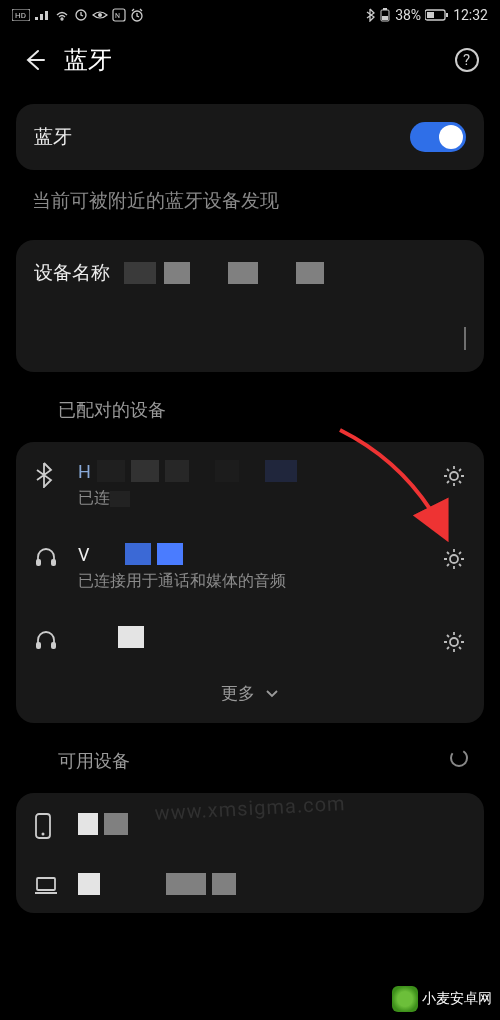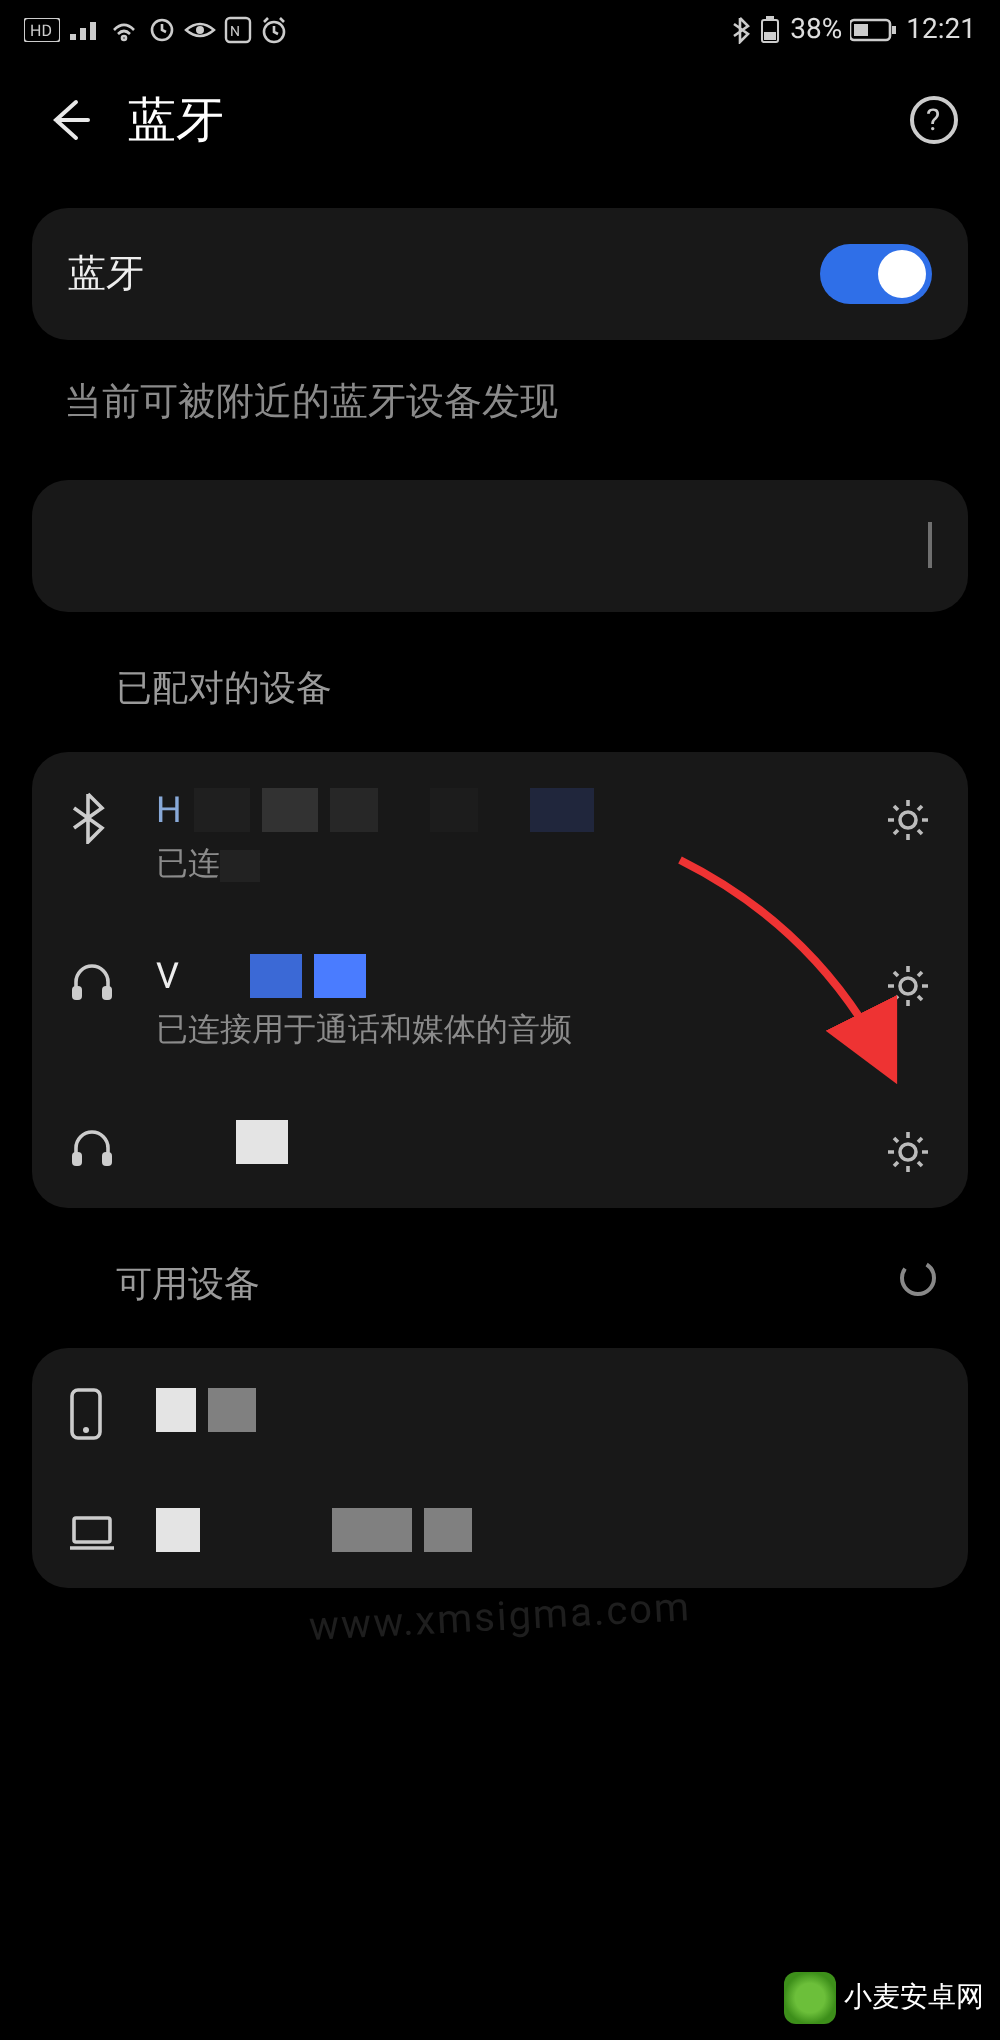--- a/index.html
+++ b/index.html
@@ -189,21 +189,21 @@
         </svg>
     </span>
     <span>38%</span>
     <span class="ico">
       <svg width="24" height="12">
           <rect x="0" y="1" width="20" height="10" rx="2" fill="none" stroke="#ccc" stroke-width="1.3"></rect>
           <rect x="21" y="4" width="2" height="4" fill="#ccc"></rect>
           <rect x="2" y="3" width="7" height="6" fill="#ccc"></rect>
         </svg>
     </span>
-    <span>12:21</span>
+    <span>12:32</span>
   </div>
 </div>
 
 <div class="header">
   <span class="ico">
     <svg width="26" height="26">
         <path d="M18 4 L8 13 L18 22 M8 13 L24 13" fill="none" stroke="#e8e8e8" stroke-width="2" stroke-linecap="round"></path>
       </svg>
   </span>
   <span class="title">蓝牙</span>
@@ -221,20 +221,29 @@
     <div class="toggle">
         <div class="knob"></div>
       </div>
   </div>
 </div>
 
 <div class="subtext">当前可被附近的蓝牙设备发现</div>
 
 <div class="card">
   <div class="row">
+    <span class="row-label">设备名称</span>
+    <span class="row-value">
+      <span class="cen" style="width:32px"></span>
+      <span class="cen light" style="width:26px"></span>
+      <span class="cen light" style="width:30px; margin-left:30px"></span>
+      <span class="cen light" style="width:28px; margin-left:30px"></span>
+    </span>
+  </div>
+  <div class="row">
     <span class="row-action"><span class="chev-right"></span></span>
   </div>
 </div>
 
 <div class="section-title">已配对的设备</div>
 
 <div class="card">
 
   <div class="device-row">
     <span class="icon-slot">
@@ -299,20 +308,28 @@
       </div>
     </div>
     <span class="gear">
       <svg width="24" height="24">
           <circle cx="12" cy="12" r="4" fill="none" stroke="#bbb" stroke-width="1.8"></circle>
           <path d="M12 2 L12 5 M12 19 L12 22 M2 12 L5 12 M19 12 L22 12 M5 5 L7 7 M17 17 L19 19 M5 19 L7 17 M17 7 L19 5" stroke="#bbb" stroke-width="1.8"></path>
         </svg>
     </span>
   </div>
 
+  <div class="more-row">
+    <span>更多</span>
+    <span class="chevron-down-sm">
+      <svg width="14" height="10">
+          <path d="M2 2 L7 7 L12 2" fill="none" stroke="#9a9a9a" stroke-width="1.8"></path>
+        </svg>
+    </span>
+  </div>
 </div>
 
 <div class="sec-head">
   <div class="section-title">可用设备</div>
   <span class="loading-right" style="padding-right:30px">
     <svg width="22" height="22">
         <circle cx="11" cy="11" r="8" fill="none" stroke="#888" stroke-width="2" stroke-dasharray="30 12"></circle>
       </svg>
   </span>
 </div>

